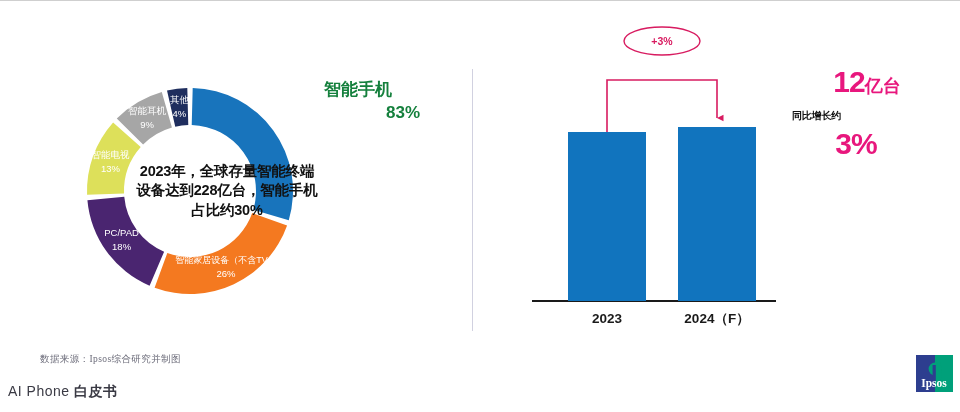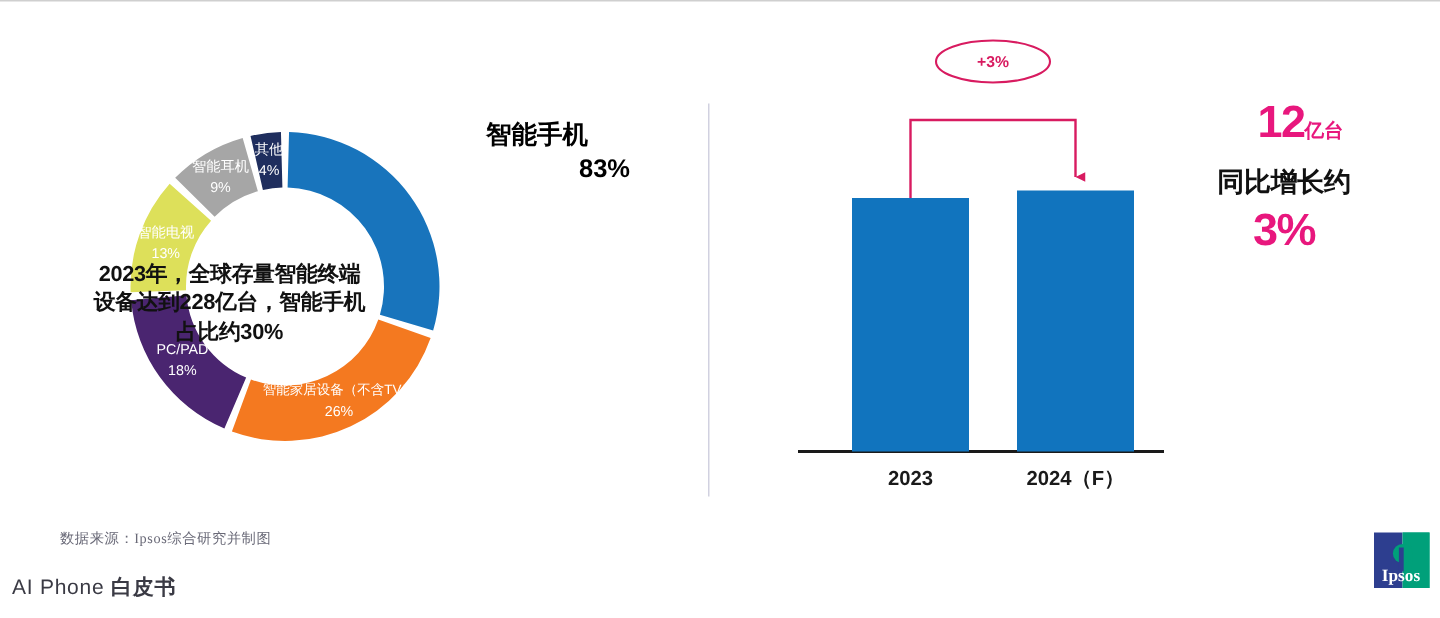--- a/index.html
+++ b/index.html
@@ -50,42 +50,42 @@
     font-family: "Liberation Sans", "DejaVu Sans", sans-serif;
     fill: #ffffff;
     font-size: 9.5px;
     font-weight: 400;
     text-anchor: middle;
     dominant-baseline: middle;
   }
 
   #center-text {
     position: absolute;
-    left: 62px; top: 74px;
+    left: 62px; top: 62px;
     width: 256px; height: 256px;
     display: flex;
     align-items: center;
-    justify-content: flex-start;
+    justify-content: flex-end;
     pointer-events: none;
   }
   #center-text .inner {
     width: 182px;
     text-align: center;
     font-size: 14.5px;
     font-weight: bold;
     line-height: 1.32;
     color: #111111;
     letter-spacing: -0.2px;
   }
 
   #smartphone-callout {
     position: absolute;
     left: 324px; top: 78px;
     width: 136px;
-    color: #000000;
+    color: #15803d;
     font-weight: bold;
     line-height: 1.35;
   }
   #smartphone-callout .cl-name { font-size: 17px; display: block; }
   #smartphone-callout .cl-pct  { font-size: 17px; display: block; text-align: center; padding-left: 22px;}
 
   
   #source-note {
     position: absolute;
     left: 10px; top: 352px;
@@ -152,29 +152,28 @@
   }
   #rp-bignum {
     margin-top: 12px;
     text-align: center;
     width: 128px;
     color: #E8177D;
     font-weight: bold;
     white-space: nowrap;
   }
   #rp-bignum .num { font-size: 30px; letter-spacing: -1px; margin-left: 22px; }
-  #rp-bignum .unit { font-size: 13px; }
+  #rp-bignum .unit { font-size: 18px; }
   #rp-sub {
     margin-top: 10px;
     width: 128px;
-    font-size: 18px;
+    font-size: 10px;
     font-weight: bold;
     color: #111111;
     letter-spacing: -0.2px;
-    text-align: center;
   }
   #rp-pct {
     margin-top: 4px;
     width: 128px;
     text-align: center;
     font-size: 30px;
     font-weight: bold;
     color: #E8177D;
     letter-spacing: -1px;
   }

